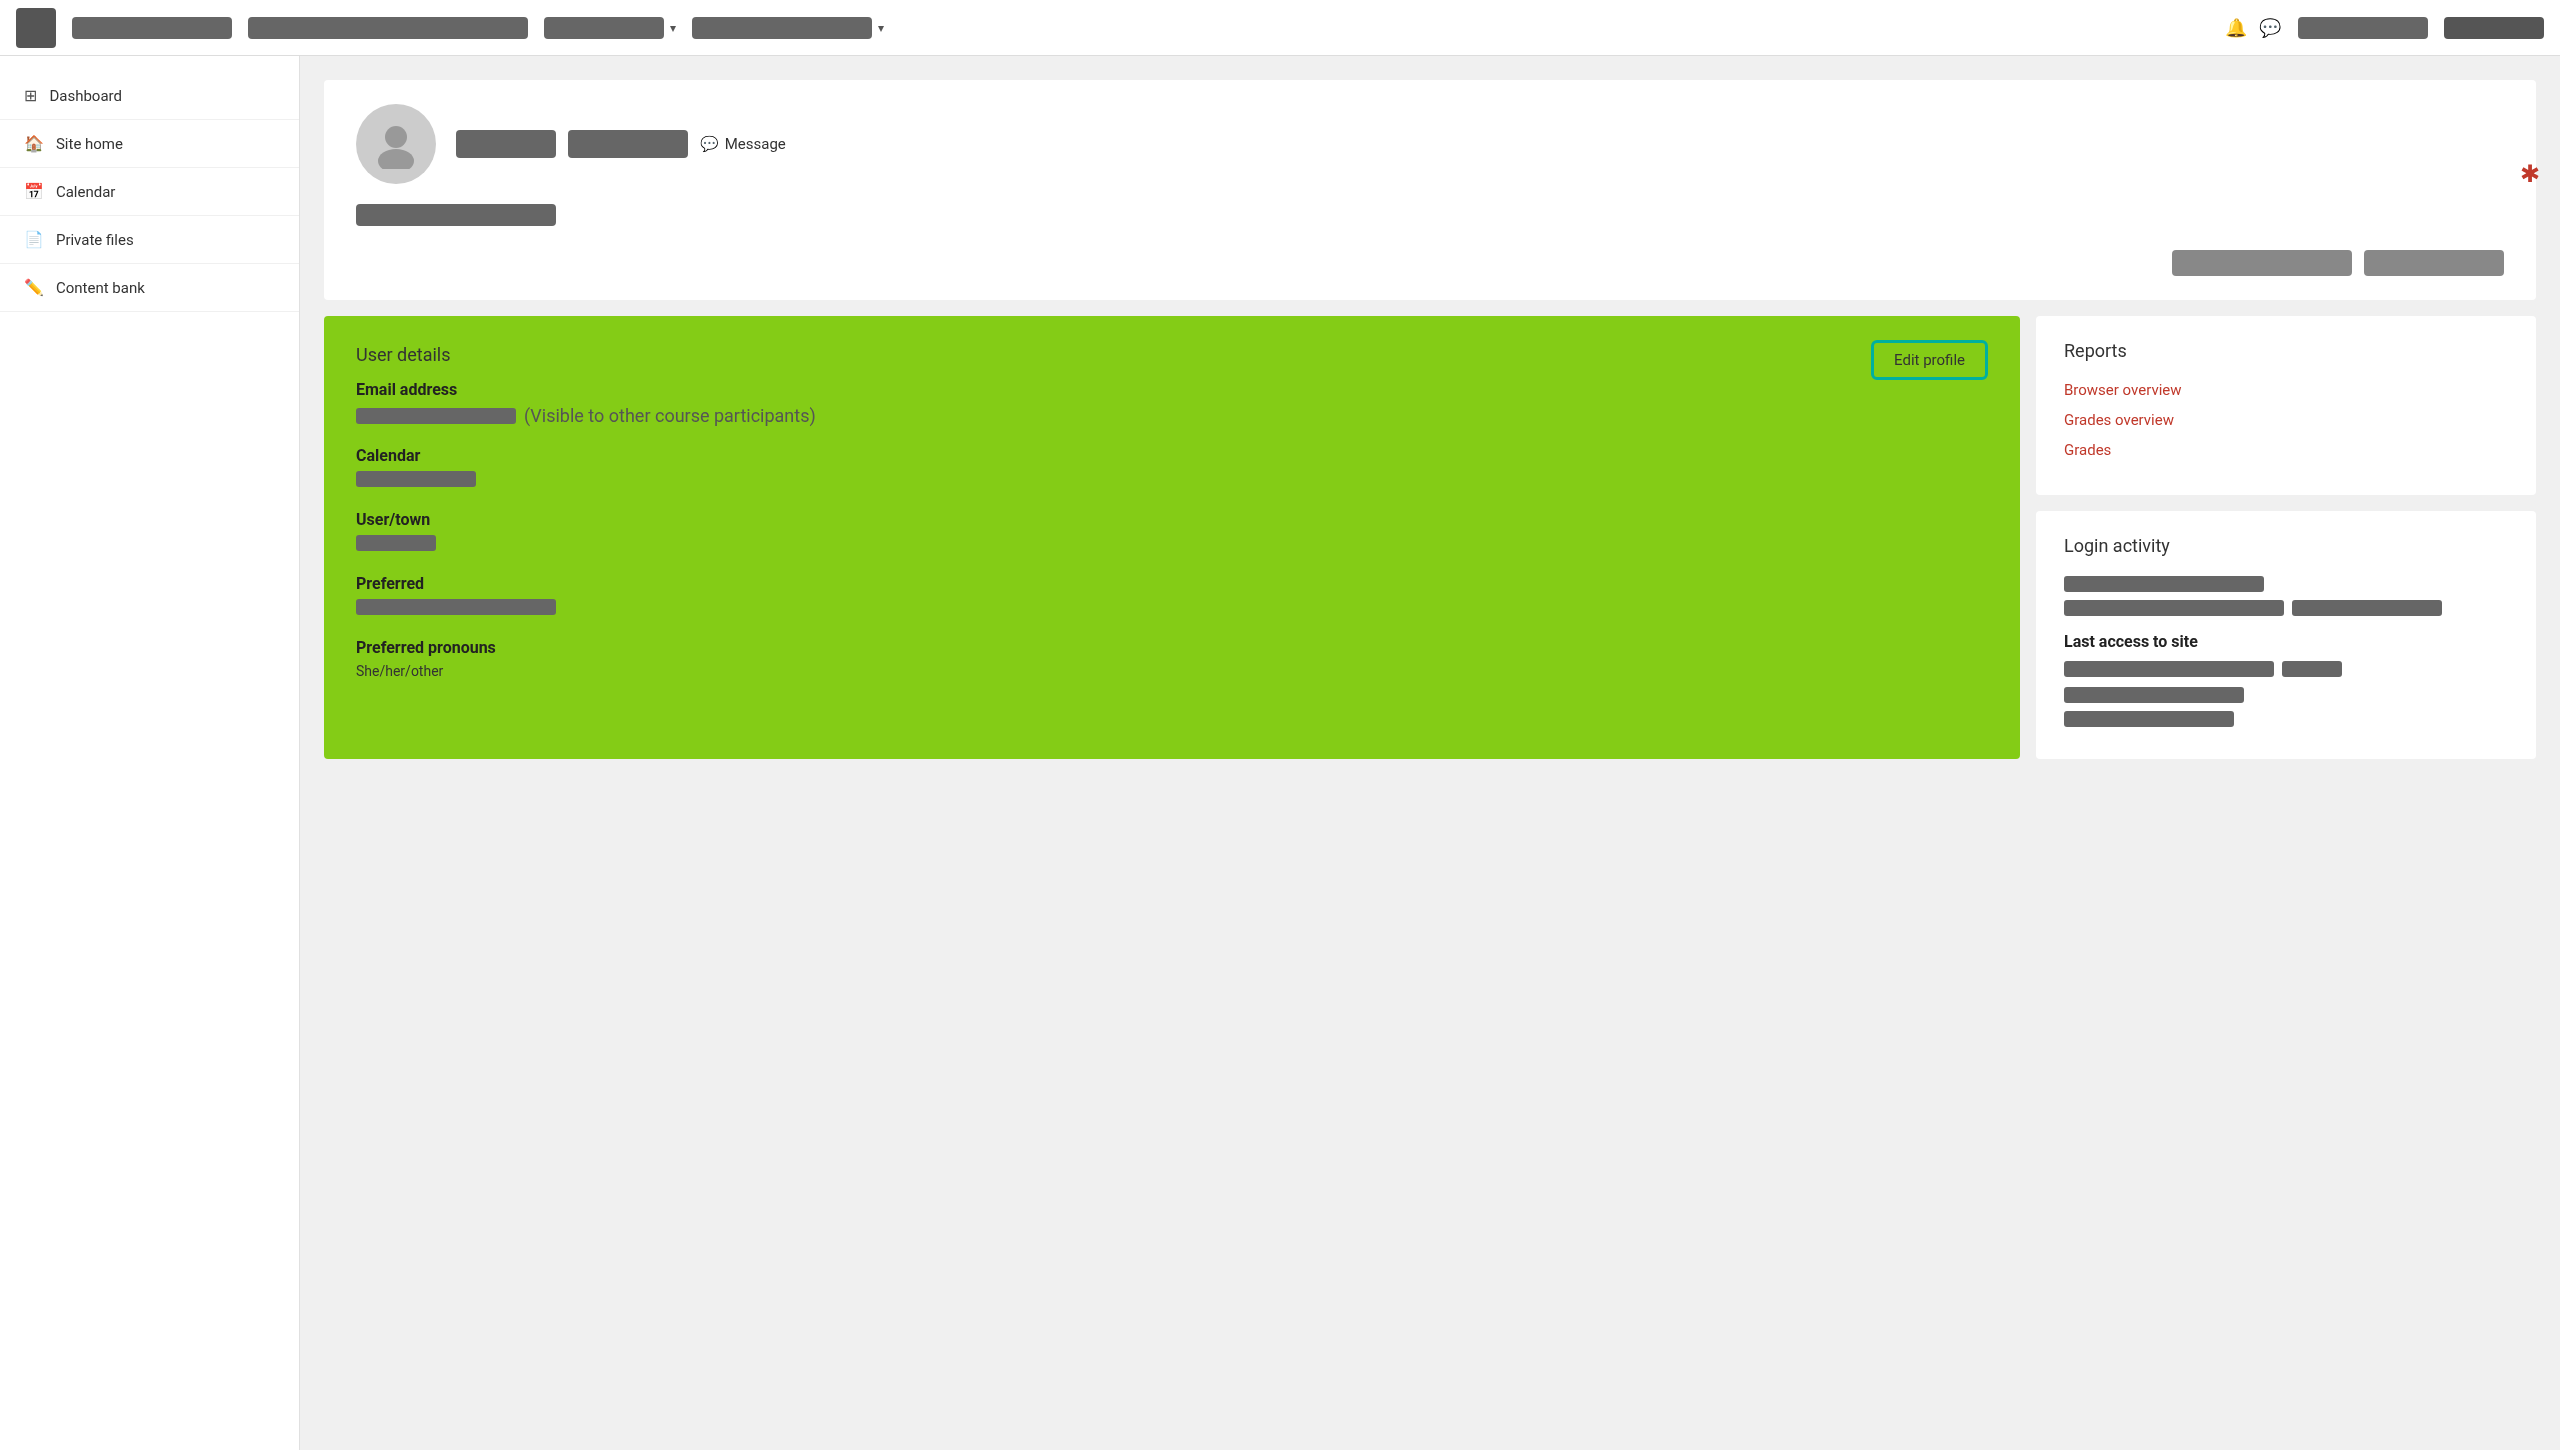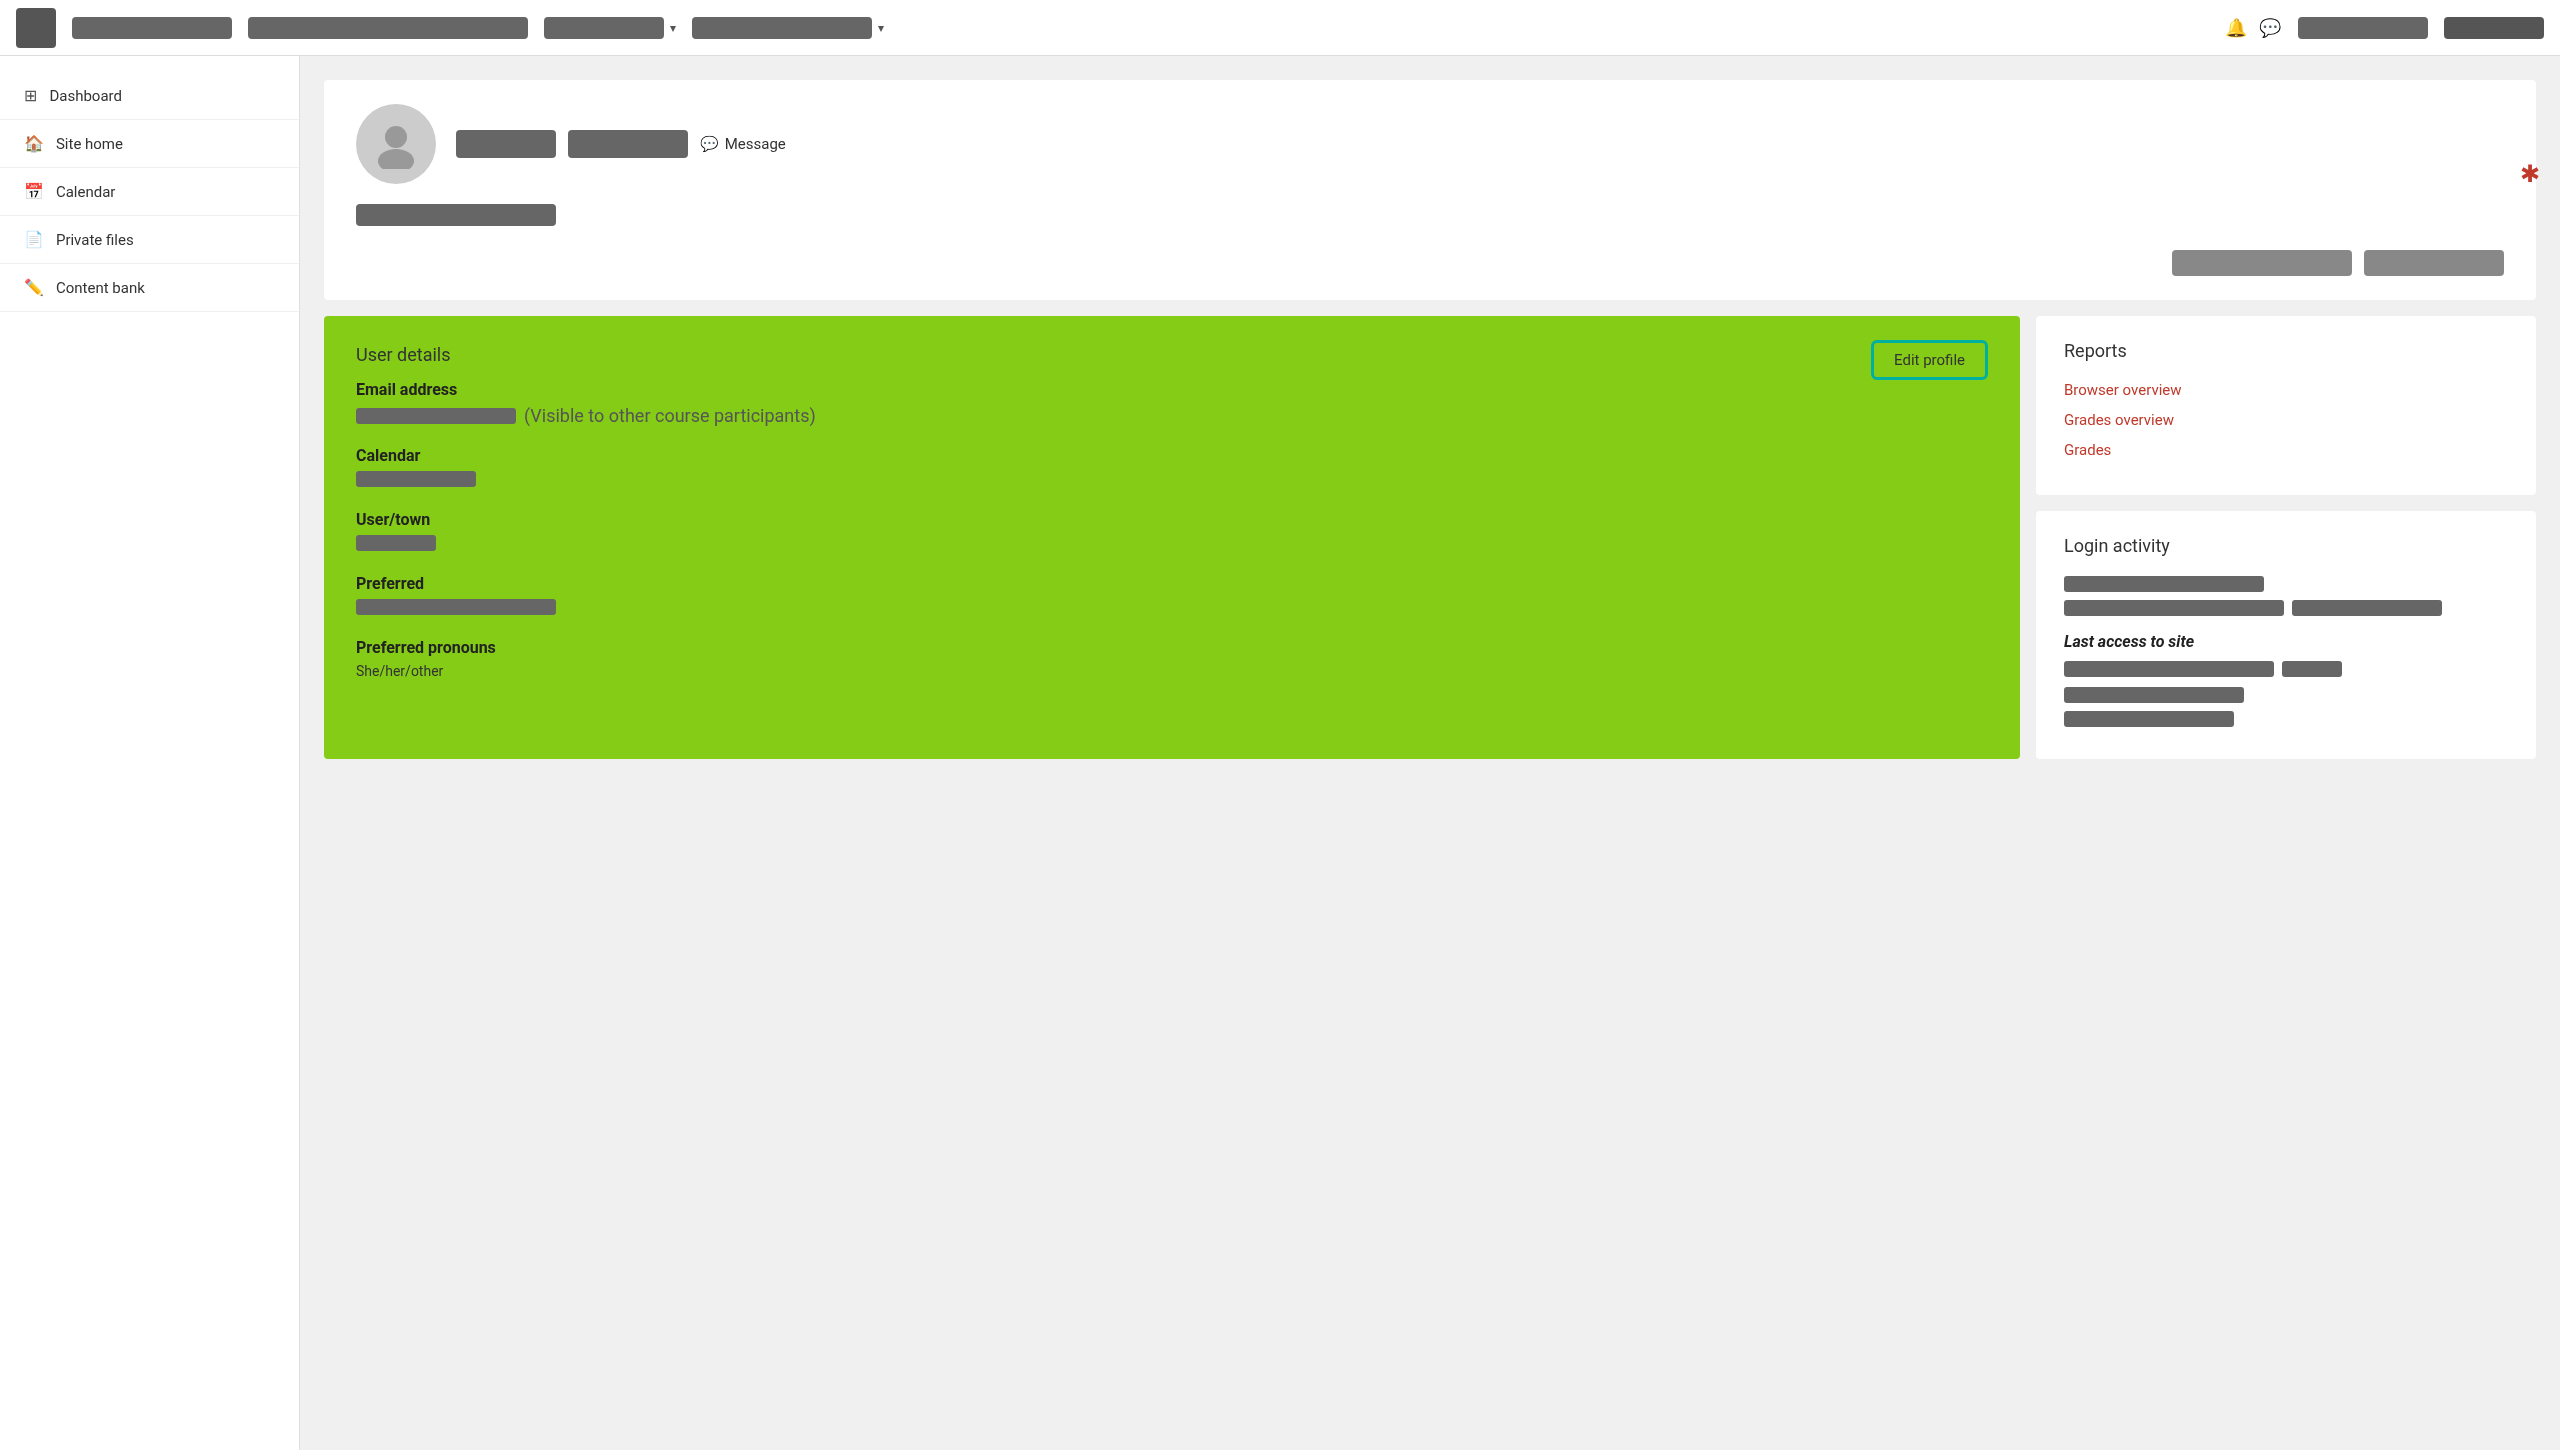--- a/index.html
+++ b/index.html
@@ -378,21 +378,21 @@
         </div>
 
         <div class="panel-section">
           <div class="panel-title">Login activity</div>
           <span class="login-bar" style="width:200px;"></span>
           <div class="login-row">
             <span class="login-bar" style="width:220px;margin-bottom:0;"></span>
             <span class="login-bar" style="width:150px;margin-bottom:0;"></span>
           </div>
           <div style="margin-top:16px;">
-            <div class="field-label" style="margin-bottom:10px;font-style:italic;">Last access to site</div>
+            <div class="field-label" style="margin-bottom:10px;">Last access to site</div>
             <div class="login-row">
               <span class="login-bar" style="width:210px;margin-bottom:0;"></span>
               <span class="login-bar" style="width:60px;margin-bottom:0;"></span>
             </div>
             <span class="login-bar" style="width:180px;margin-top:10px;display:block;"></span>
             <span class="login-bar" style="width:170px;display:block;"></span>
           </div>
         </div>
 
       </div>

